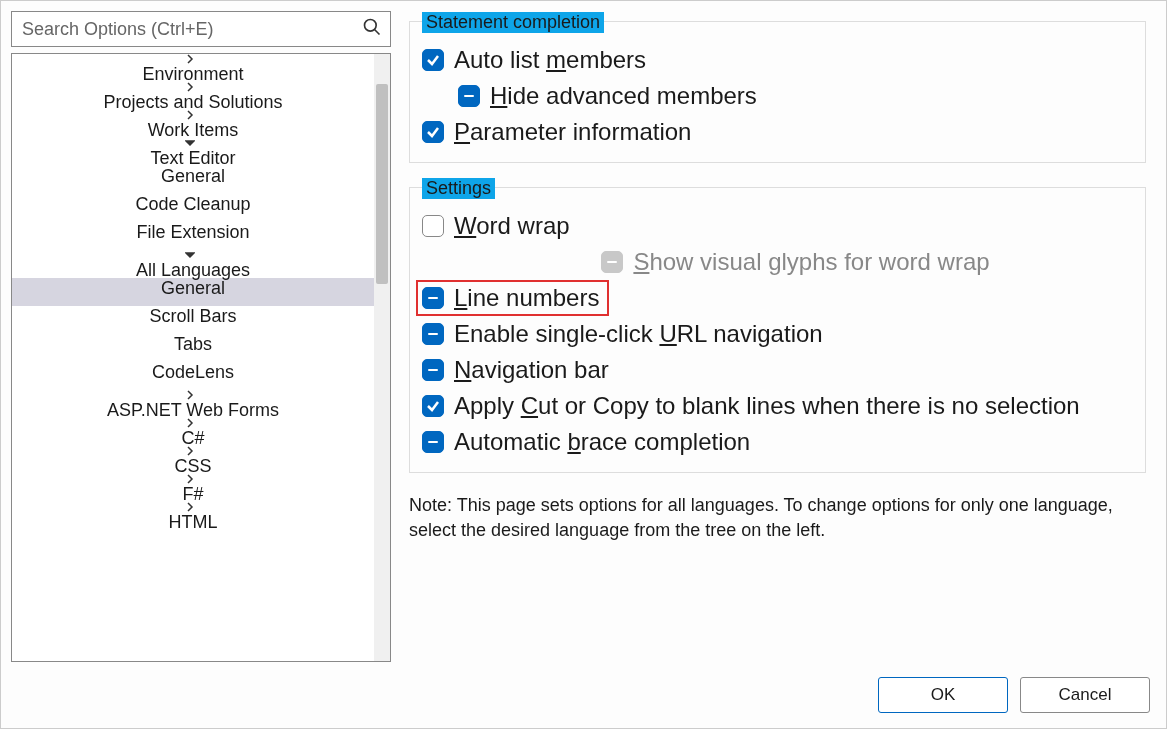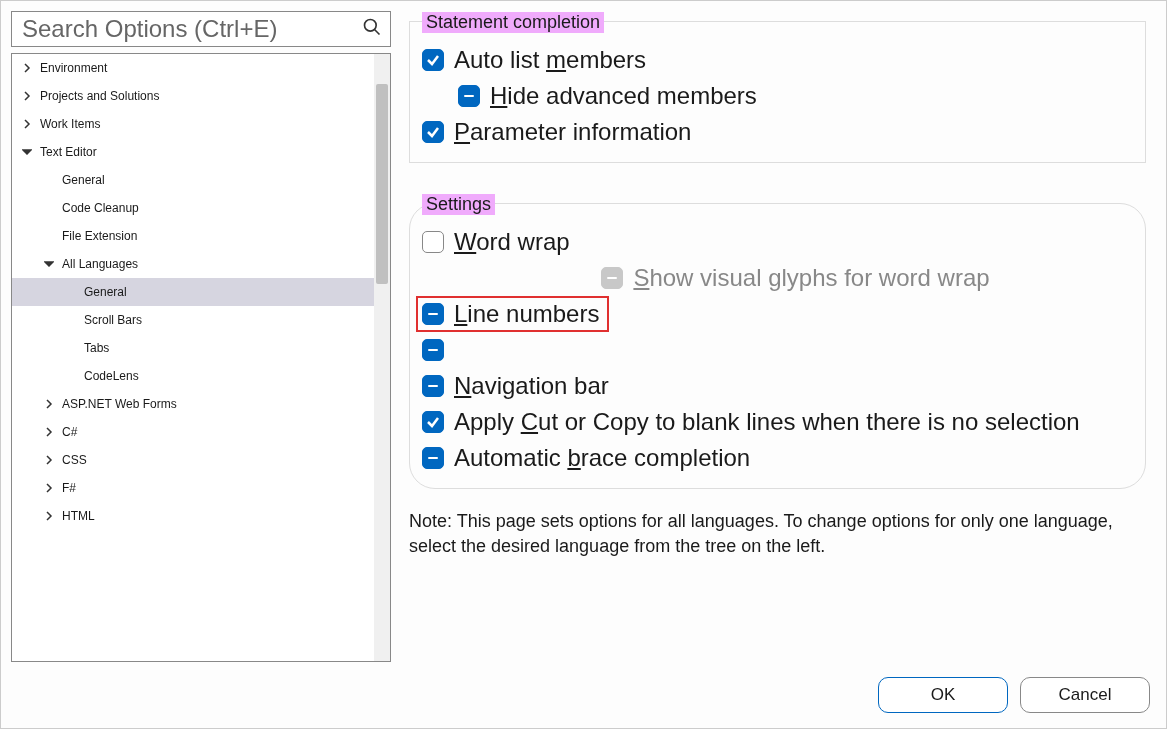--- a/index.html
+++ b/index.html
@@ -53,21 +53,21 @@
   display: flex;
   align-items: center;
   height: 36px;
   padding: 0 8px 0 10px;
   margin-bottom: 6px;
 }
 .search-input {
   flex: 1;
   border: none;
   outline: none;
-  font-size: 24px;
+  font-size: 18px;
   color: #0f766e;
   background: transparent;
 }
 .search-input::placeholder { color: #666; }
 .search-icon svg { width: 20px; height: 20px; stroke: #333; stroke-width: 2; fill: none; }
 .tree-container {
   flex: 1;
   border: 1px solid #888;
   background: #fff;
   position: relative;
@@ -75,23 +75,24 @@
 }
 .tree {
   position: absolute;
   top: 0; left: 0; right: 16px; bottom: 0;
   overflow: hidden;
 }
 .tree-row {
   height: 28px;
   display: flex;
   align-items: center;
-  font-size: 12px;
+  font-size: 18px;
   color: #1a1a1a;
   white-space: nowrap;
+  flex-direction: column;
 }
 .tree-row.selected { background: #d6d5e0; }
 .t-indent { display: inline-block; }
 .t-arrow {
   width: 14px; height: 14px;
   display: inline-flex; align-items: center; justify-content: center;
   margin-right: 6px;
 }
 .t-arrow svg { width: 10px; height: 10px; stroke: #333; stroke-width: 1.5; fill: none; }
 .t-arrow.expanded svg { fill: #333; stroke: #333; }
@@ -117,21 +118,21 @@
 .group {
   border: 1px solid #ddd;
   padding: 8px 12px 12px 12px;
   margin-bottom: 14px;
   position: relative;
   background: #fdfdfd;
 }
 .group-label {
   position: relative;
   top: -18px;
-  background: #f0abfc;
+  background: #0ea5e9;
   display: inline-block;
   padding: 0 4px;
   font-size: 18px;
   color: #1a1a1a;
   margin-bottom: -10px;
 }
 .group-inner { margin-top: -8px; }
 .opt-row {
   display: flex;
   align-items: center;
@@ -180,21 +181,21 @@
 }
 .btn {
   min-width: 130px;
   height: 36px;
   border: 1px solid #888;
   background: #fff;
   font-size: 17px;
   display: flex;
   align-items: center;
   justify-content: center;
-  border-radius: 10px;
+  border-radius: 3px;
 }
 .btn.primary { border: 1.5px solid #0067c0; }
 </style>
 </head>
 <body>
 
 <div class="window">
 
   <div class="body">
     <div class="left">
@@ -361,39 +362,40 @@
             <span class="chk checked">
                 <svg viewBox="0 0 14 14">
                   <path d="M2 7 L6 11 L12 3"></path>
                 </svg>
               </span>
             <span class="opt-label"><u>P</u><span>arameter information</span></span>
           </div>
         </div>
       </div>
 
-      <div class="group" style="margin-top:26px;border-radius:26px;">
+      <div class="group" style="margin-top:10px;">
         <span class="group-label">Settings</span>
         <div class="group-inner">
           <div class="opt-row">
             <span class="chk empty"></span>
             <span class="opt-label"><u>W</u><span>ord wrap</span></span>
           </div>
           <div class="opt-row indent2">
             <span class="chk disabled"></span>
             <span class="opt-label disabled"><u>S</u><span>how visual glyphs for word wrap</span></span>
           </div>
           <div class="opt-row">
             <span class="highlight-box" style="display:flex;align-items:center;gap:10px;">
               <span class="chk indet"></span>
               <span class="opt-label"><u>L</u><span>ine numbers</span></span>
             </span>
           </div>
           <div class="opt-row">
             <span class="chk indet"></span>
+            <span class="opt-label"><span>Enable single-click </span><u>U</u><span>RL navigation</span></span>
           </div>
           <div class="opt-row">
             <span class="chk indet"></span>
             <span class="opt-label"><u>N</u><span>avigation bar</span></span>
           </div>
           <div class="opt-row">
             <span class="chk checked">
                 <svg viewBox="0 0 14 14">
                   <path d="M2 7 L6 11 L12 3"></path>
                 </svg>

